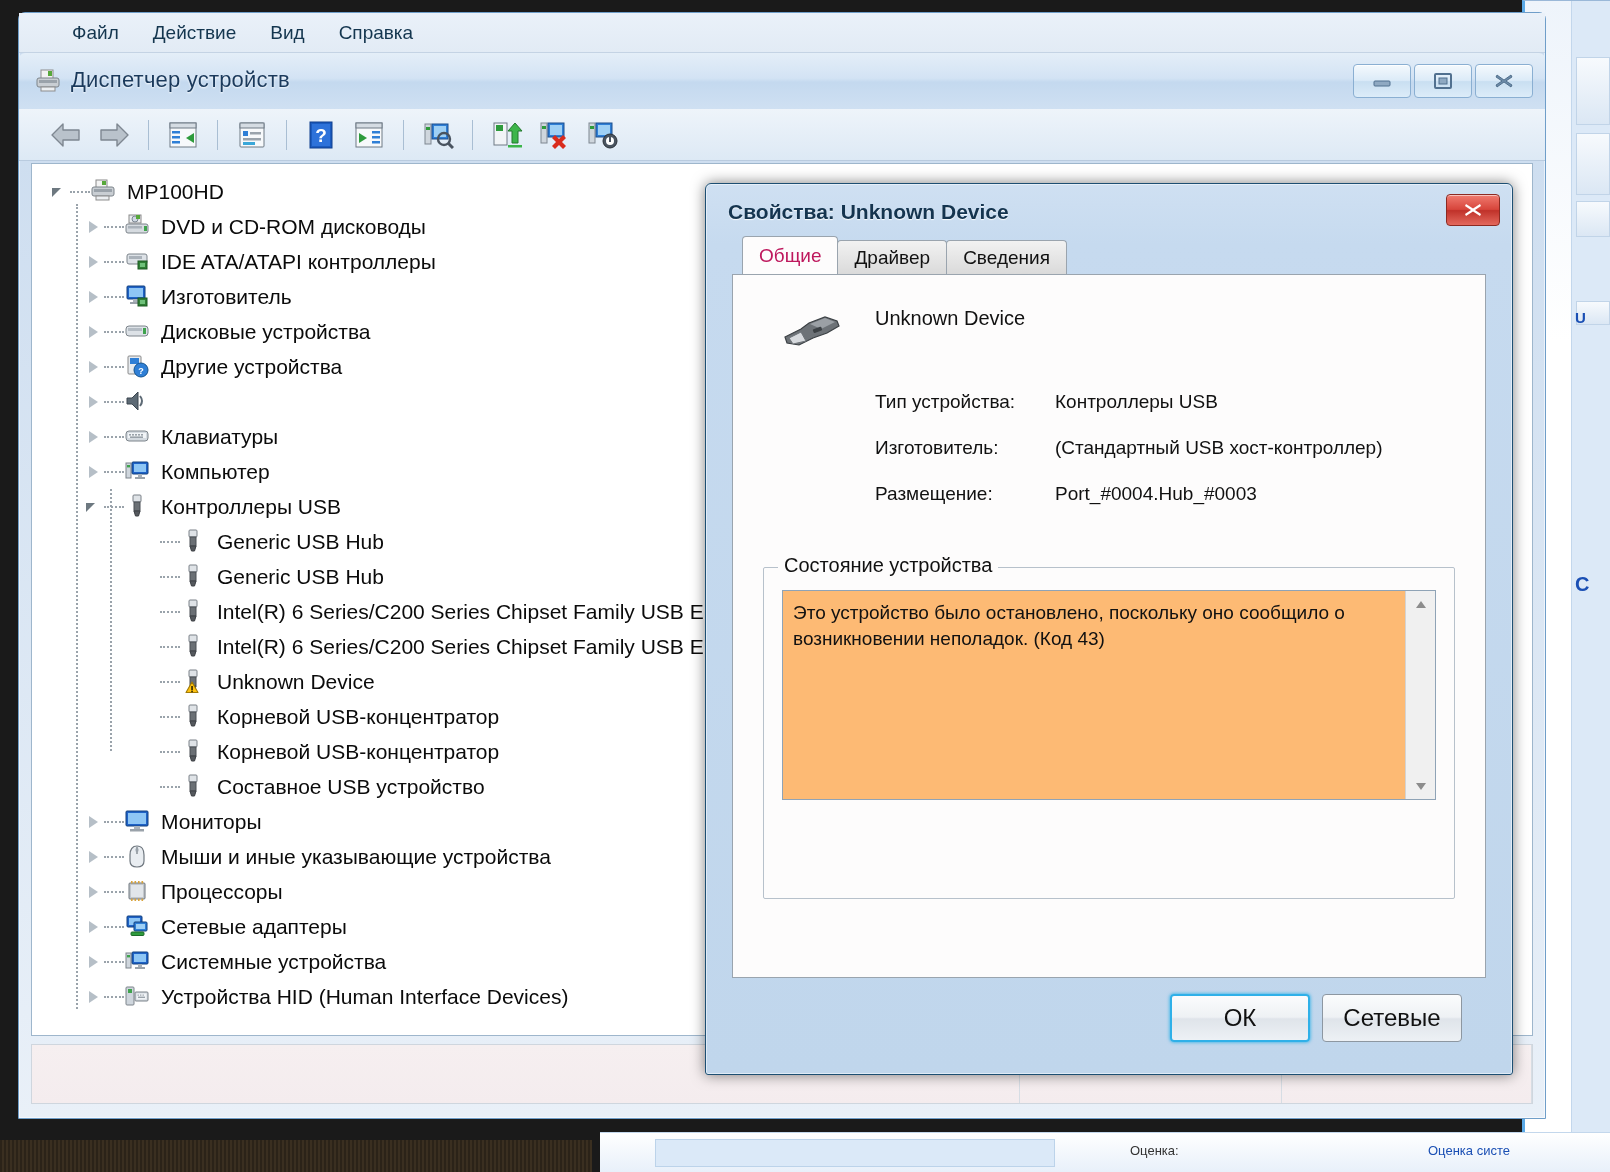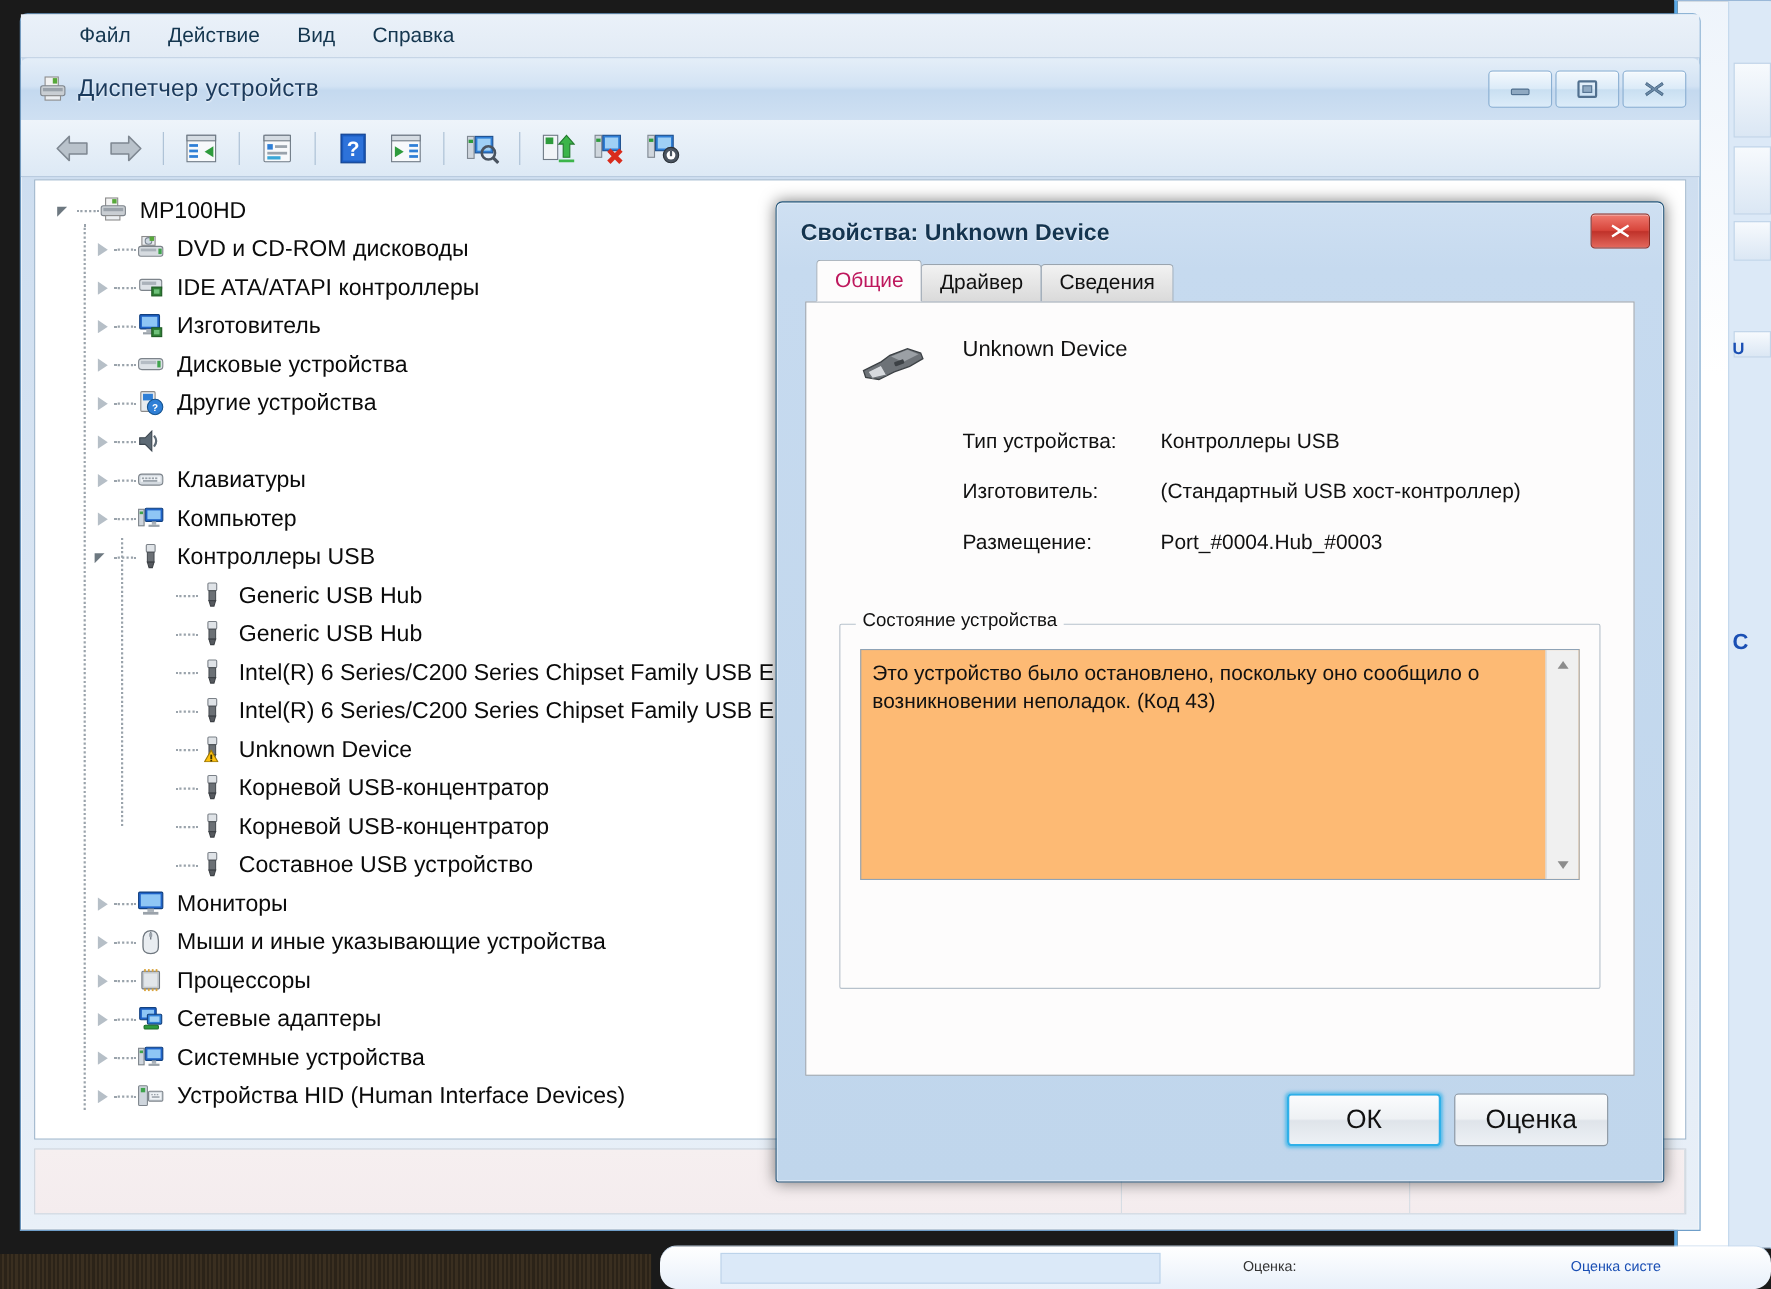--- a/index.html
+++ b/index.html
@@ -38,21 +38,20 @@
   }
   #bg-right .glyph {
     position: absolute; left: 50px;
     font-size: 15px; font-weight: bold; color: #1a4fb4;
     font-family: "Liberation Sans", sans-serif;
   }
   #bg-bottom {
     position: absolute; left: 600px; bottom: 0; right: 0; height: 40px;
     background: linear-gradient(to bottom,#ffffff,#e8f0fa);
     border-top: 1px solid #c3d7ec;
-    border-radius: 16px;
   }
   #bg-bottom .bar {
     position: absolute; left: 55px; top: 6px; width: 400px; height: 28px;
     background: #dbe9f8; border: 1px solid #bcd3ea;
   }
   #bg-bottom .txt {
     position: absolute; font-size: 13px; color: #1a4fb4;
     font-family: "Liberation Sans", sans-serif; white-space: nowrap;
   }
   #taskstrip {
@@ -281,21 +280,21 @@
   }
   #group {
     position: absolute;
     left: 30px; right: 30px; top: 292px; height: 332px;
     border: 1px solid #b7c1cb;
     border-radius: 2px;
   }
   #group-legend {
     position: absolute; left: 14px; top: -14px;
     background: #fdfcfc; padding: 0 6px;
-    font-size: 17px; color: #111;
+    font-size: 20px; color: #111;
   }
   #status-box {
     position: absolute;
     left: 18px; right: 18px; top: 22px; height: 210px;
     background: #fdba74;
     border: 1px solid #8fa3b6;
     display: flex;
   }
   #status-text {
     flex: 1 1 auto;
@@ -838,19 +837,19 @@
                     <path d="M6 8 L1 1 L11 1 Z" fill="#8c8c8c"></path>
                   </svg>
                 </div>
               </div>
             </div>
           </div>
         </div>
 
         <div id="dlg-buttons">
           <div class="dbtn" id="btn-ok">ОК</div>
-          <div class="dbtn" id="btn-cancel">Оценка</div>
+          <div class="dbtn" id="btn-cancel">Сетевые</div>
         </div>
       </div>
     </div>
 
   </div>
 </div>
 
 </body></html>

